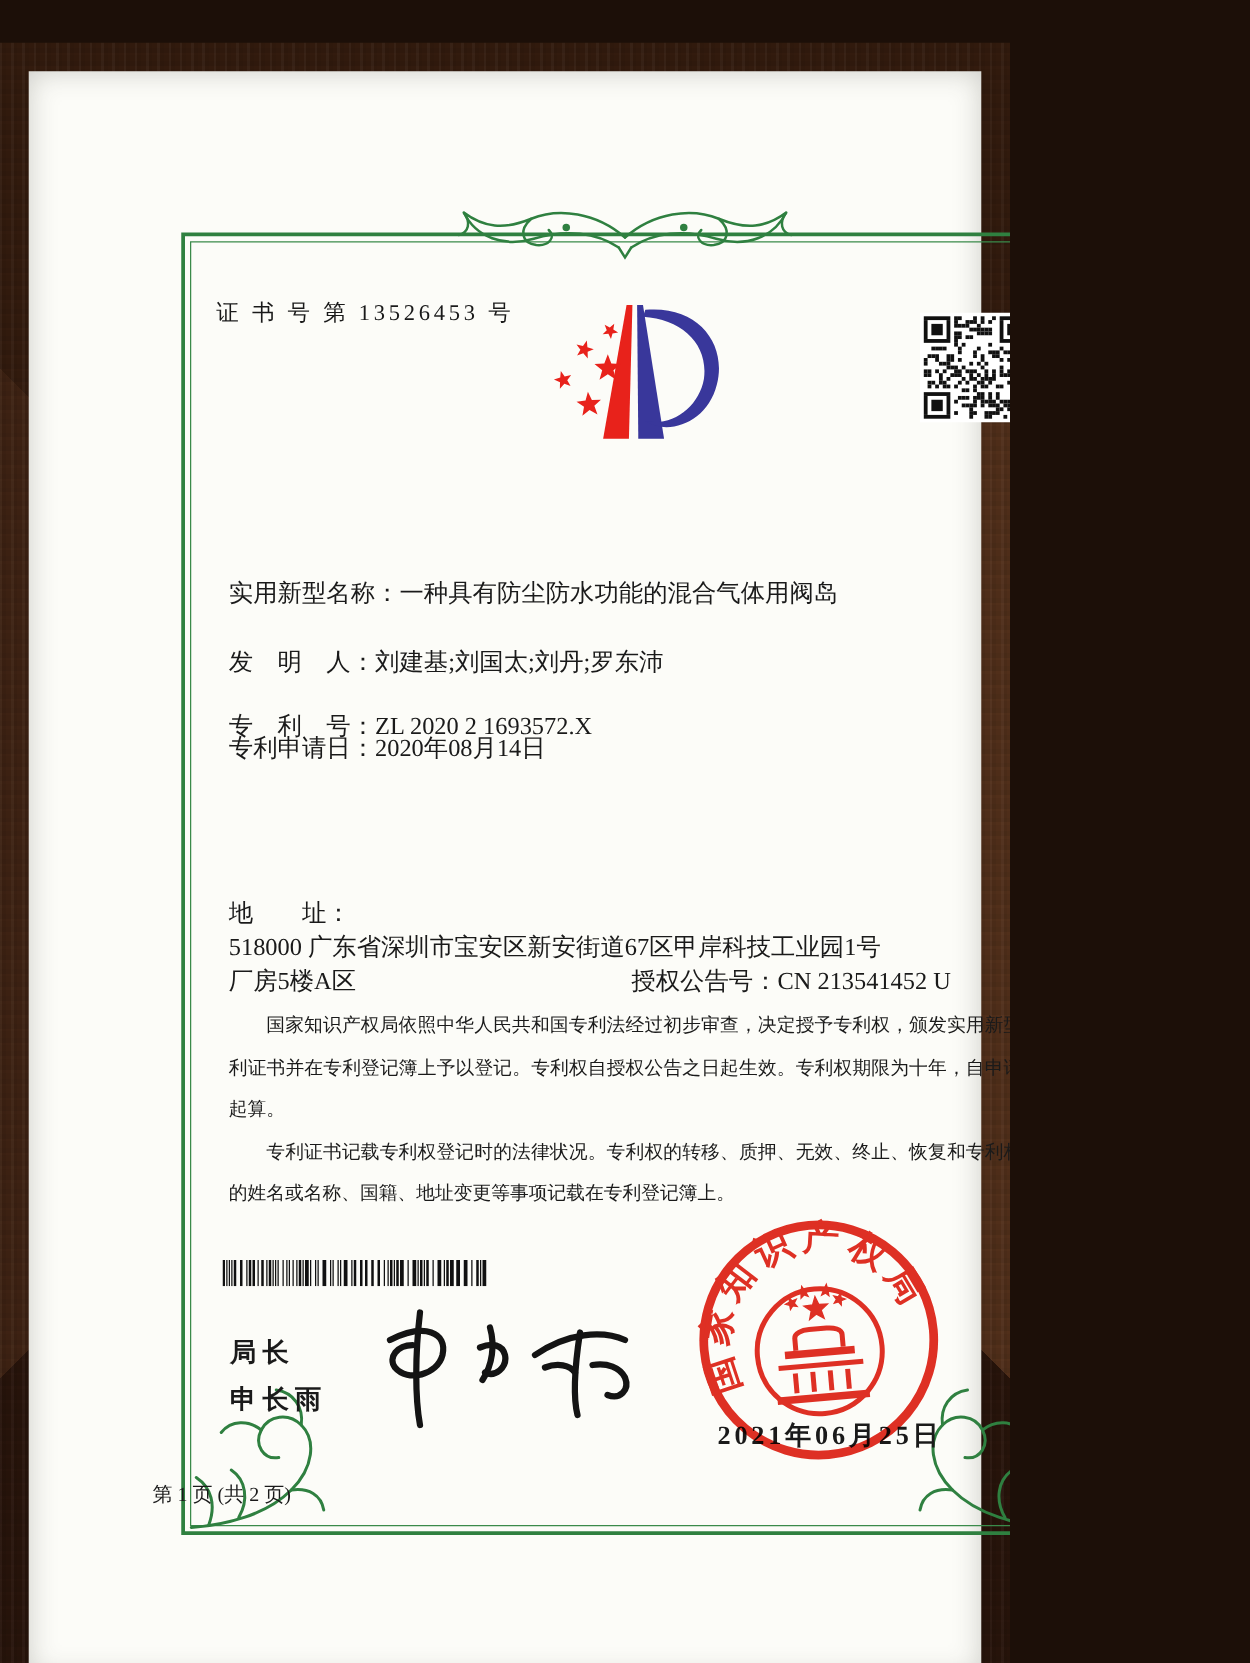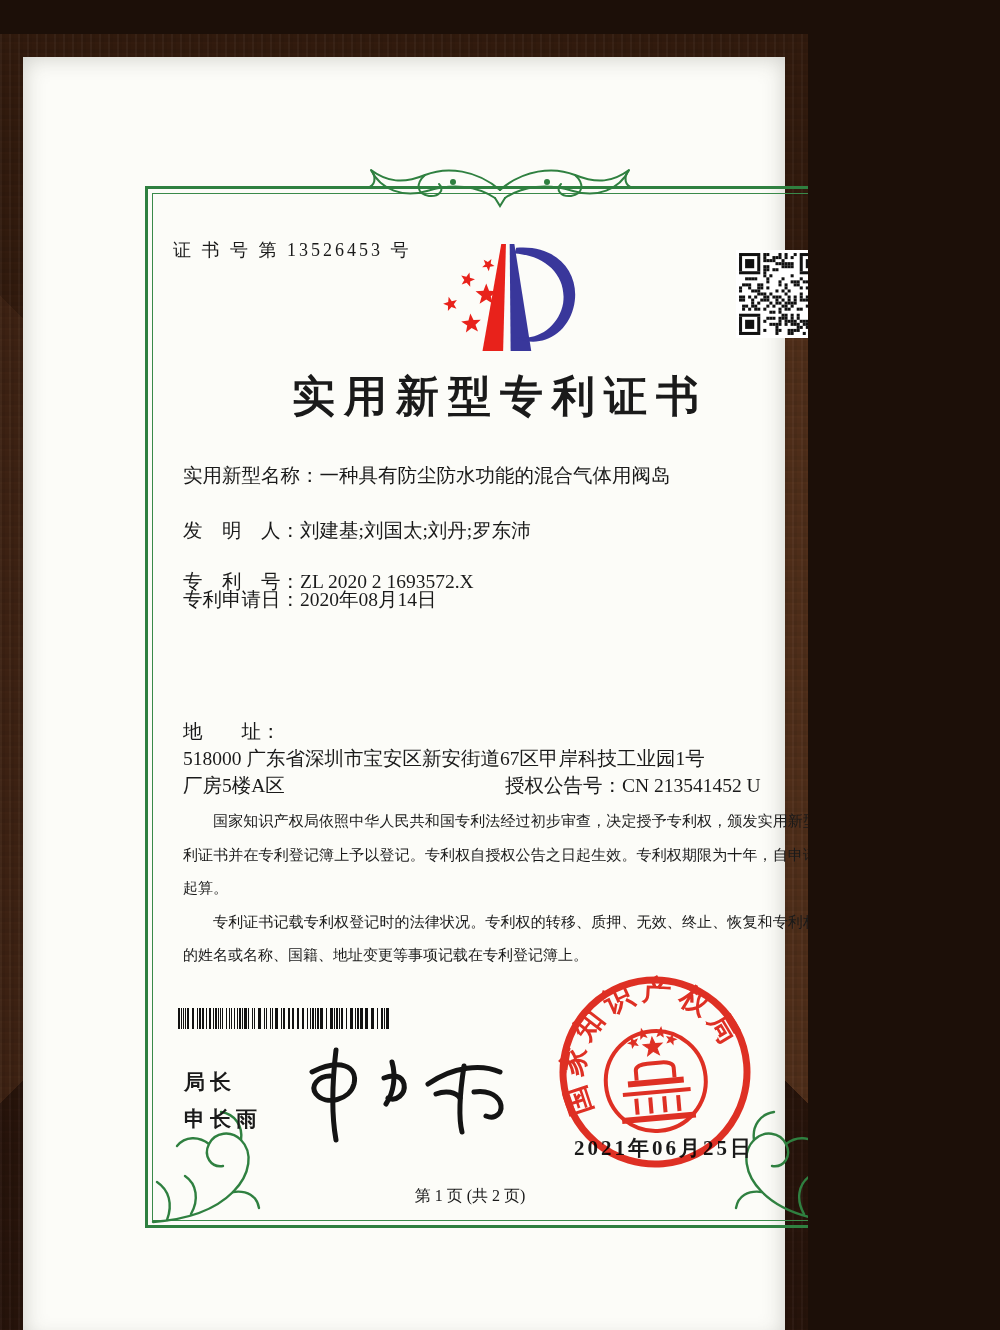--- a/index.html
+++ b/index.html
@@ -35,21 +35,21 @@
   .paras{position:absolute;left:183px;top:771px;width:650px;font-size:15px;
     line-height:33.5px;text-align:justify;}
   .paras p{margin:0;text-indent:2em;}
   .barcode{position:absolute;left:178px;top:974px;}
   .sigblock{position:absolute;left:184px;top:1030px;font-family:Liberation Serif, serif;
     font-size:21px;font-weight:600;line-height:37px;letter-spacing:5px;}
   .signature{position:absolute;left:296px;top:998px;}
   .sealdate{position:absolute;left:574px;top:1100px;font-size:21px;font-weight:600;
     letter-spacing:3px;z-index:4;}
   .seal{position:absolute;left:552px;top:935px;z-index:5;mix-blend-mode:multiply;opacity:.94;}
-  .footer{position:absolute;left:122px;width:696px;top:1152px;text-align:center;font-size:16px;}
+  .footer{position:absolute;left:122px;width:696px;top:1152px;text-align:left;font-size:16px;}
   .logo{position:absolute;left:430px;top:196px;}
   .qr{position:absolute;left:736px;top:216px;}
 </style>
 </head>
 <body>
 
 <div class="page">
   <div class="wood"></div>
   <div class="trim"></div>
   <div class="paper"></div>
@@ -334,21 +334,20 @@
         <rect x="18" y="26" width="1" height="1"></rect>
         <rect x="19" y="26" width="1" height="1"></rect>
         <rect x="20" y="26" width="1" height="1"></rect>
         <rect x="13" y="27" width="1" height="1"></rect>
         <rect x="17" y="27" width="1" height="1"></rect>
         <rect x="18" y="27" width="1" height="1"></rect>
         <rect x="22" y="27" width="1" height="1"></rect>
       </g>
   </svg>
 
-  <div class="title">实用新型专利证书</div>
 
   <div class="row" style="top:483px;">
     <span class="lbl">发　明　人：</span><span class="val">刘建基;刘国太;刘丹;罗东沛</span>
   </div>
   <div class="row" style="top:428px;">
     <span class="lbl">实用新型名称：</span><span class="val">一种具有防尘防水功能的混合气体用阀岛</span>
   </div>
   <div class="row" style="top:534px;">
     <span class="lbl">专　利　号：</span><span class="val">ZL 2020 2 1693572.X</span>
   </div>

